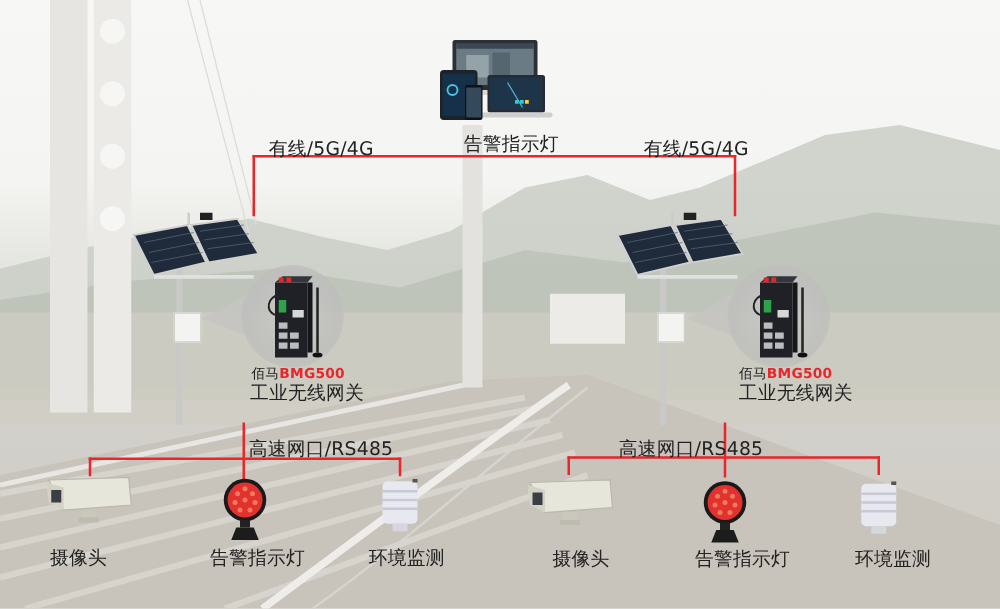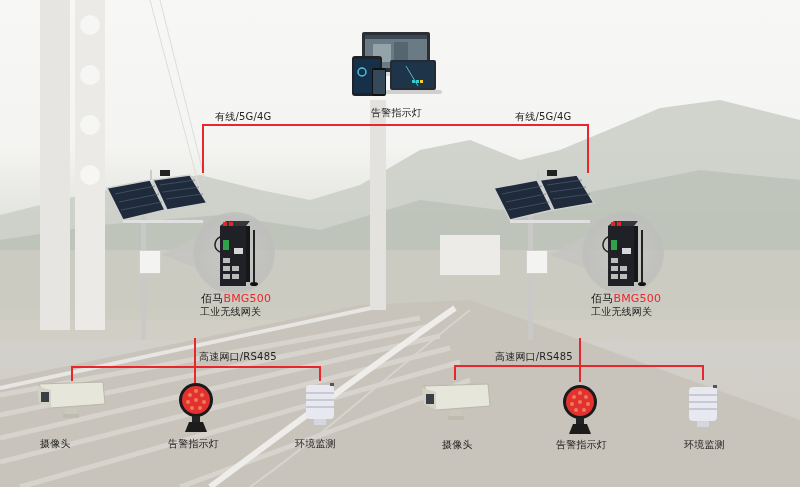--- a/index.html
+++ b/index.html
@@ -2,29 +2,29 @@
 <html><head>
 <meta charset="utf-8">
 <style>
   * { margin: 0; padding: 0; box-sizing: border-box; }
   body { width: 800px; height: 487px; overflow: hidden; font-family: "DejaVu Sans", "Liberation Sans", sans-serif; }
   .stage {
     position: relative; width: 800px; height: 487px; overflow: hidden;
     background: linear-gradient(180deg, #f7f7f6 0%, #f4f4f2 30%, #e6e7e2 42%, #dcdcd6 52%, #d2d0ca 70%, #cfcbc4 100%);
   }
   .abs { position: absolute; }
-  .label { position: absolute; font-size: 10px; color: #222; white-space: nowrap; letter-spacing: 0.2px; }
+  .label { position: absolute; font-size: 15px; color: #222; white-space: nowrap; letter-spacing: 0.2px; }
   .line { position: absolute; background: #e8262b; }
   .pole { position: absolute; background: #c9c9c7; }
   .bubble {
     position: absolute; border-radius: 50%;
     background: radial-gradient(circle at 50% 50%, rgba(200,200,198,0.95) 0%, rgba(190,190,188,0.85) 65%, rgba(190,190,188,0.0) 100%);
   }
   .gw-name { font-size: 11px; color: #222; }
-  .gw-name .red { color: #e8262b; }
+  .gw-name .red { color: #e8262b; font-weight: bold; }
 </style>
 </head>
 <body>
 
 <div class="stage">
 
   <svg class="abs" style="left:0;top:0" width="800" height="487">
 
     <path d="M0,215 L60,200 L130,185 L200,175 L260,190 L310,200 L360,185 L420,150 L470,140 L520,160 L560,150 L620,125 L660,108 L720,100 L760,110 L800,120 L800,310 L0,310 Z" fill="#c9cec6" opacity="0.85"></path>
     <path d="M0,240 L100,225 L220,215 L320,230 L420,200 L500,210 L600,190 L700,170 L800,180 L800,320 L0,320 Z" fill="#b9bfb3" opacity="0.7"></path>

